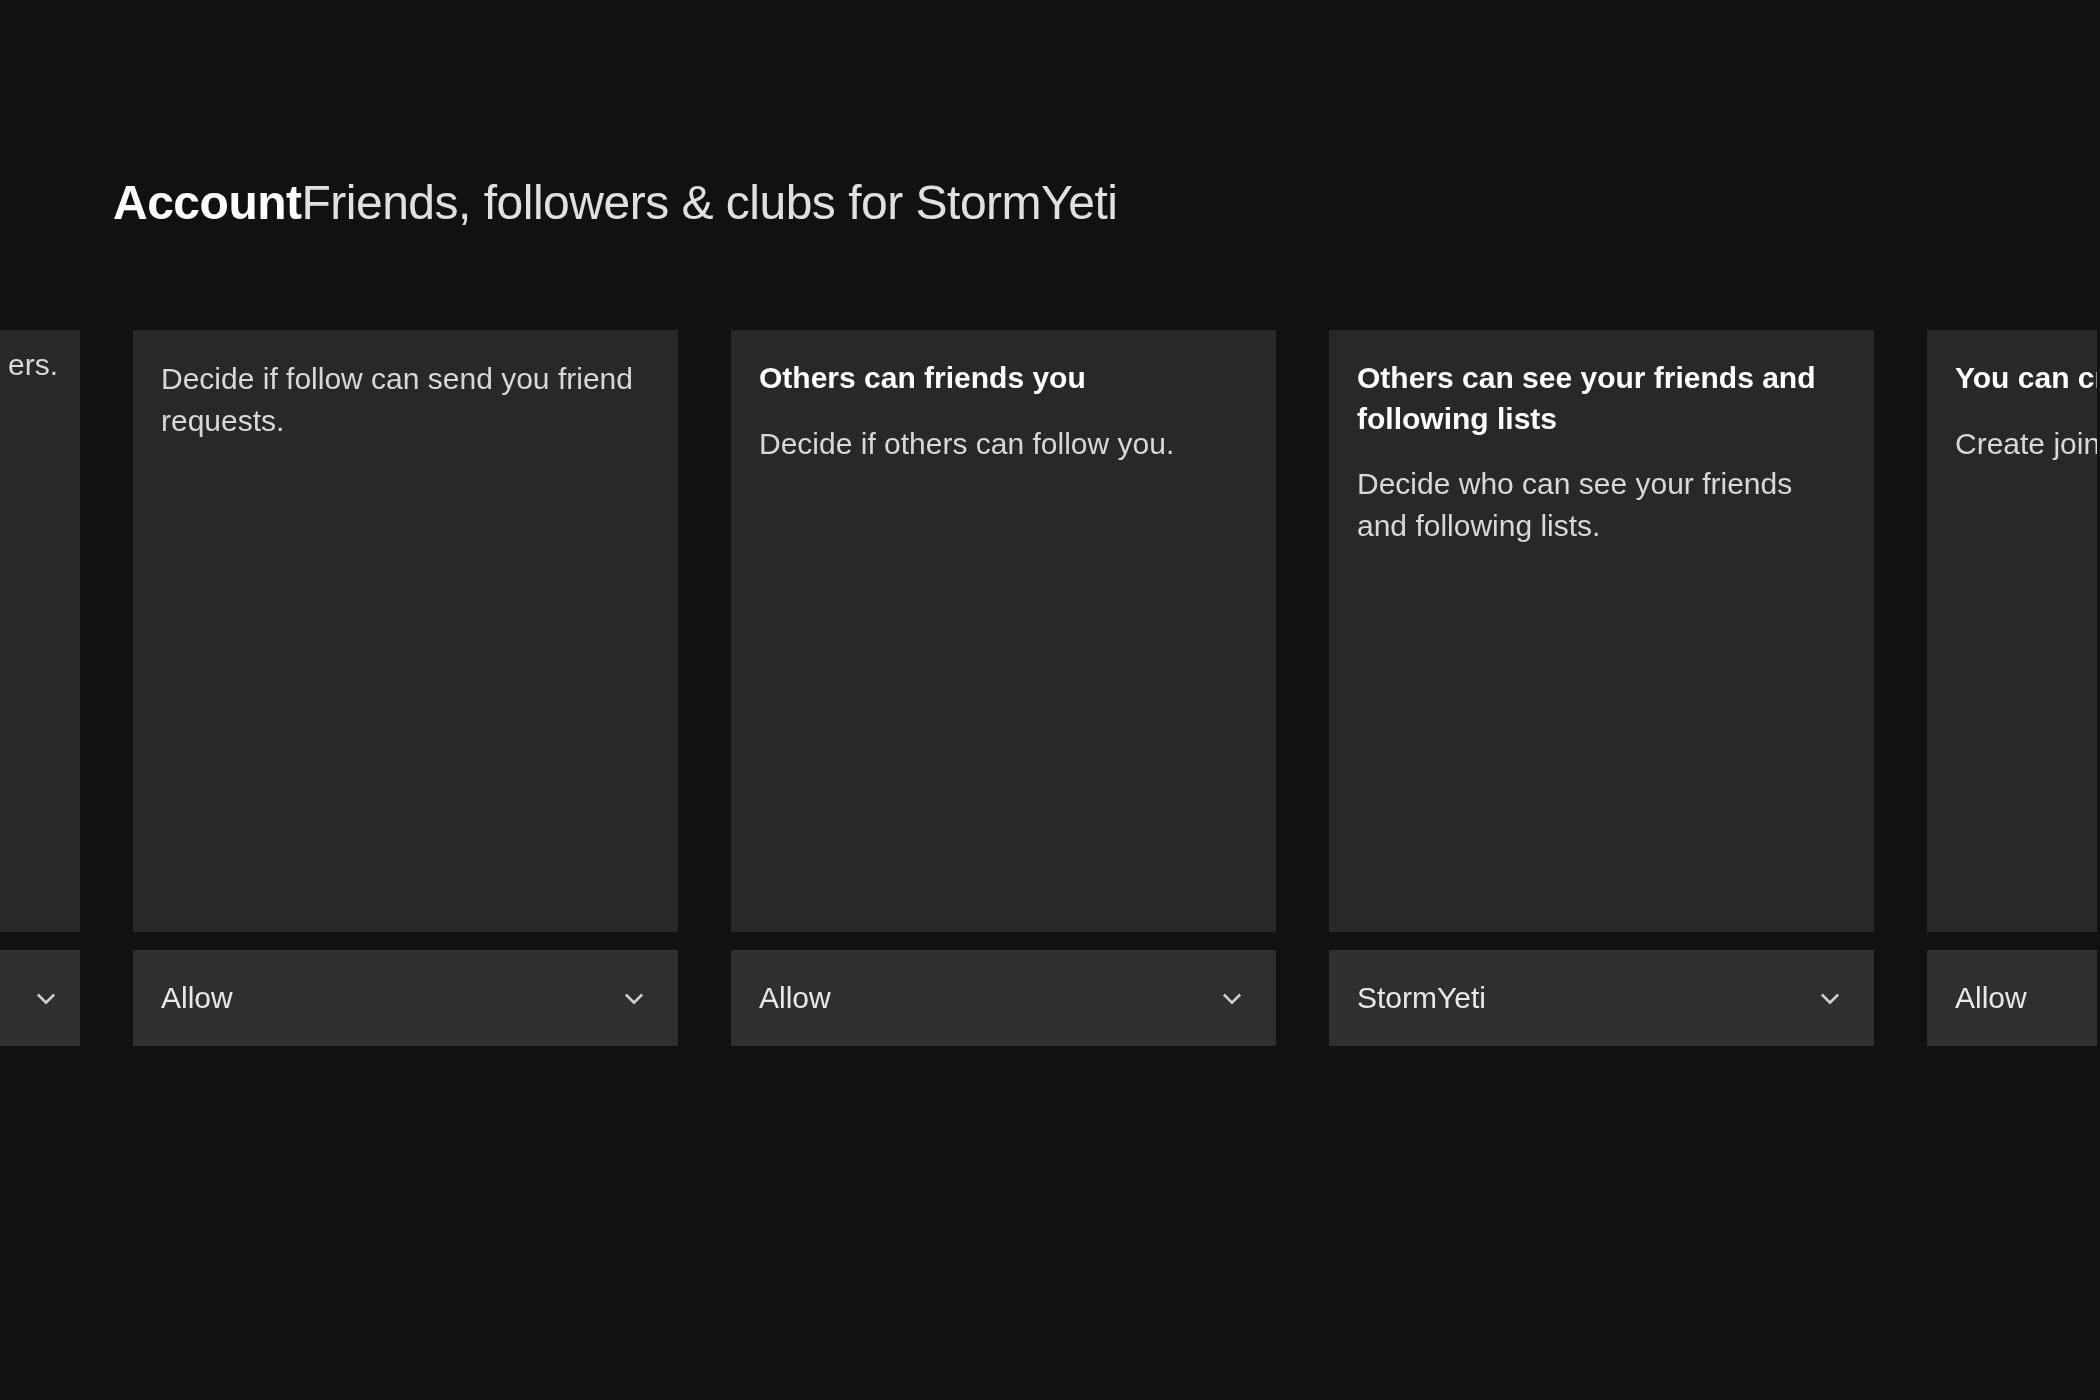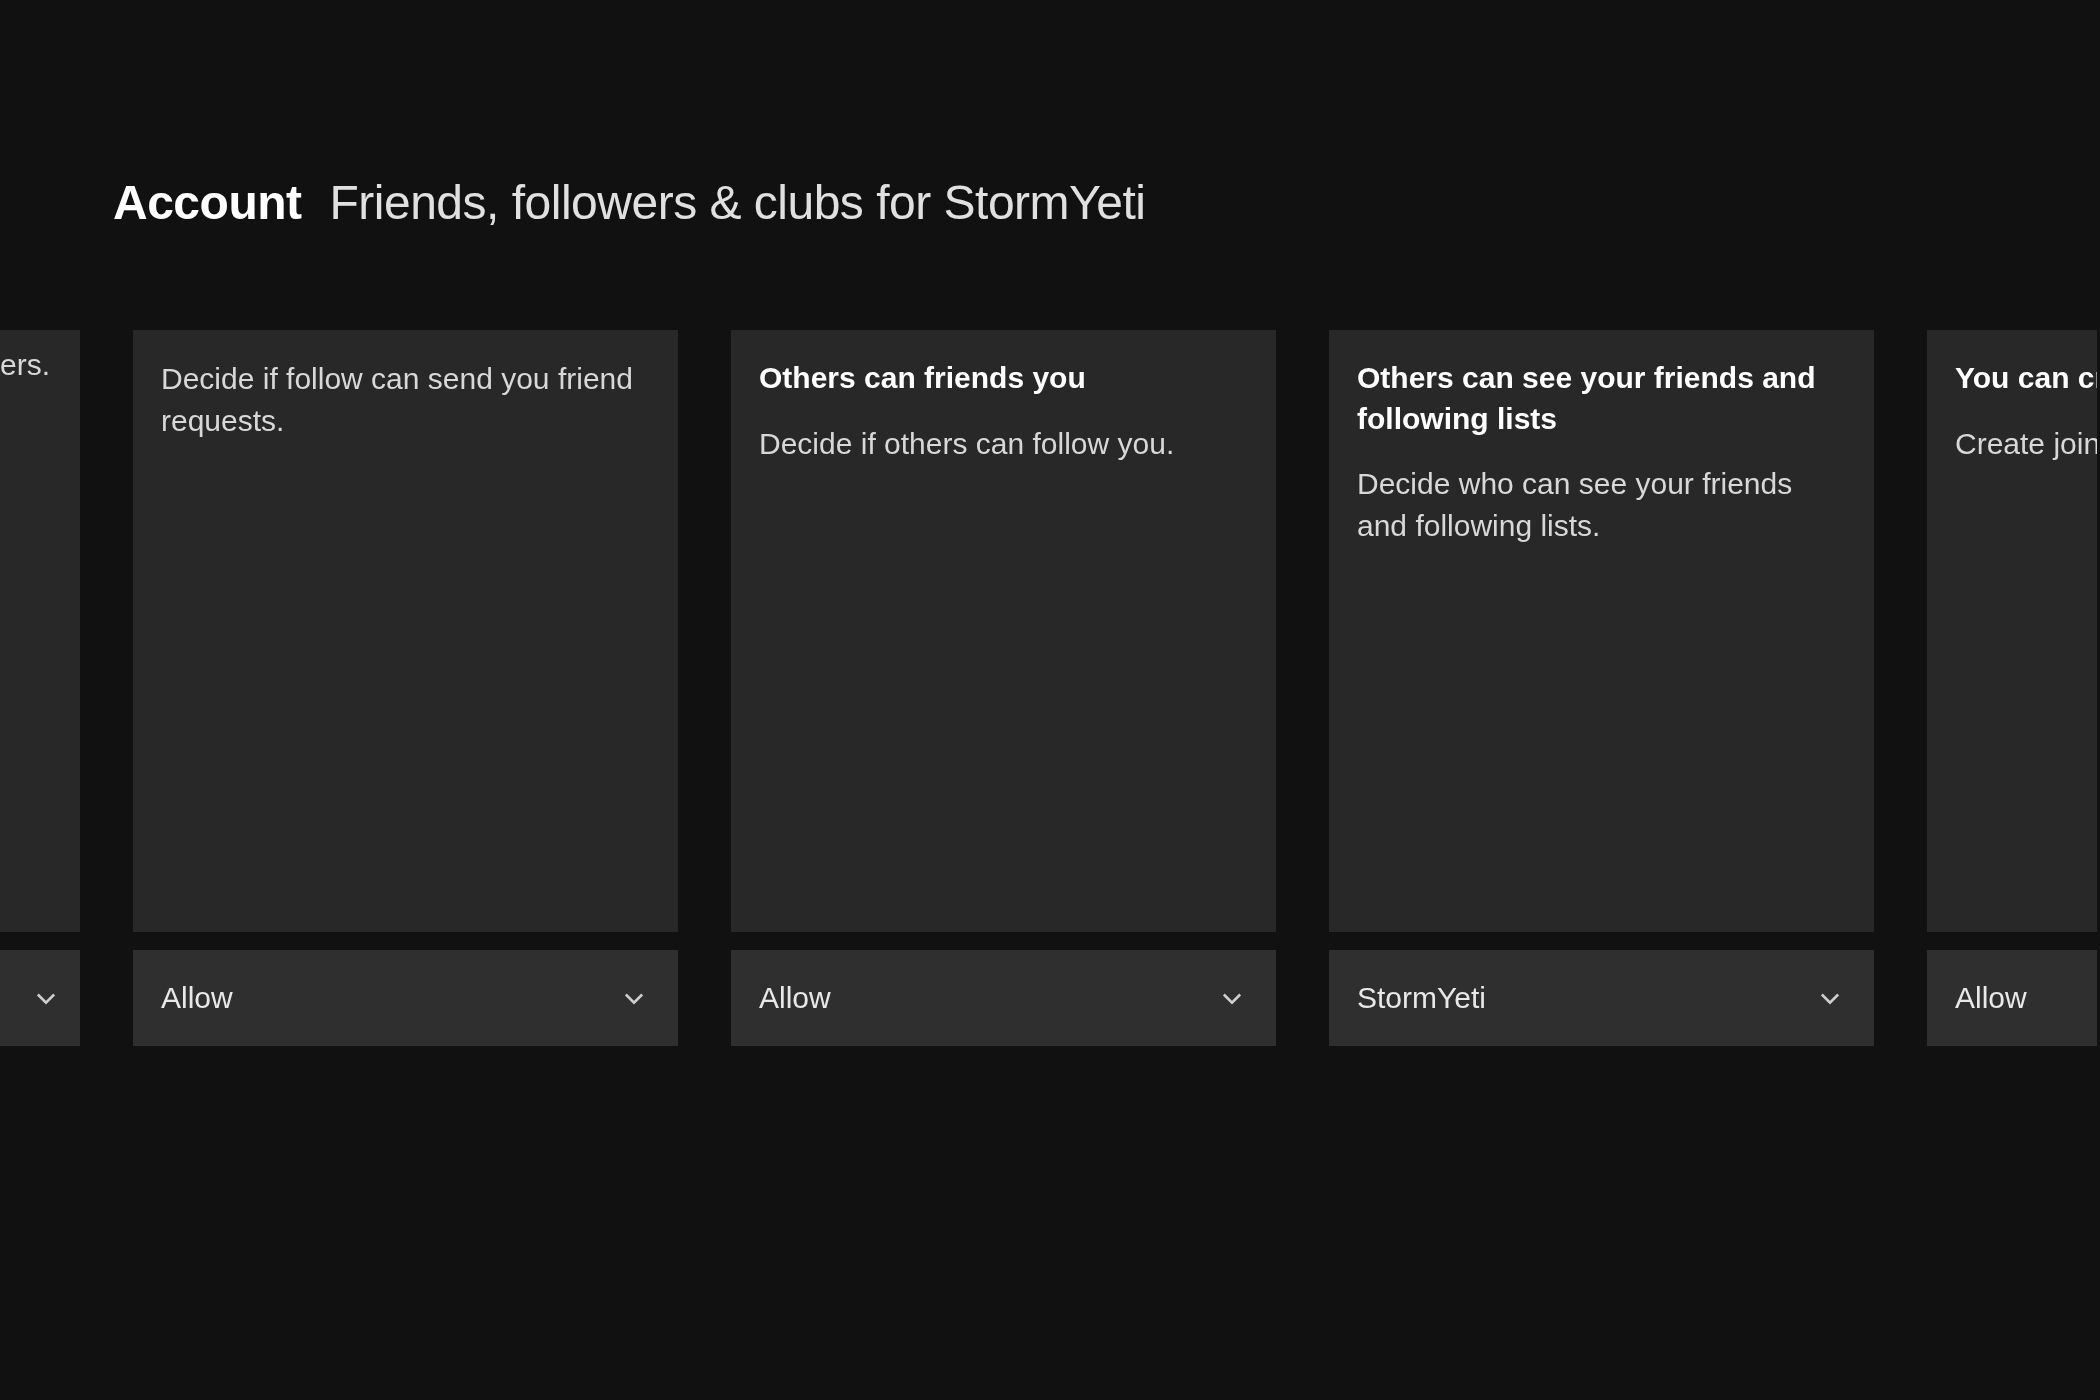--- a/index.html
+++ b/index.html
@@ -14,21 +14,20 @@
     font-family: "Segoe UI", -apple-system, BlinkMacSystemFont, sans-serif;
     color: #e8e8e8;
     overflow: hidden;
   }
   .header {
     position: absolute;
     top: 175px;
     left: 113px;
     display: flex;
     align-items: baseline;
-    gap: 28px;
   }
   .header-section {
     font-size: 48px;
     font-weight: 700;
     color: #ffffff;
     letter-spacing: -0.5px;
   }
   .header-title {
     font-size: 48px;
     font-weight: 400;
@@ -63,21 +62,21 @@
   }
   .partial-left .card-body-spacer {
     background: #282828;
     height: 515px;
   }
   .partial-left .card-body-text {
     background: #282828;
     height: 87px;
     padding-top: 18px;
     padding-right: 14px;
-    text-align: left;
+    text-align: center;
     font-size: 30px;
     font-weight: 400;
     color: #d8d8d8;
   }
   .card-title {
     font-size: 30px;
     font-weight: 700;
     color: #ffffff;
     line-height: 1.35;
     margin-bottom: 24px;

